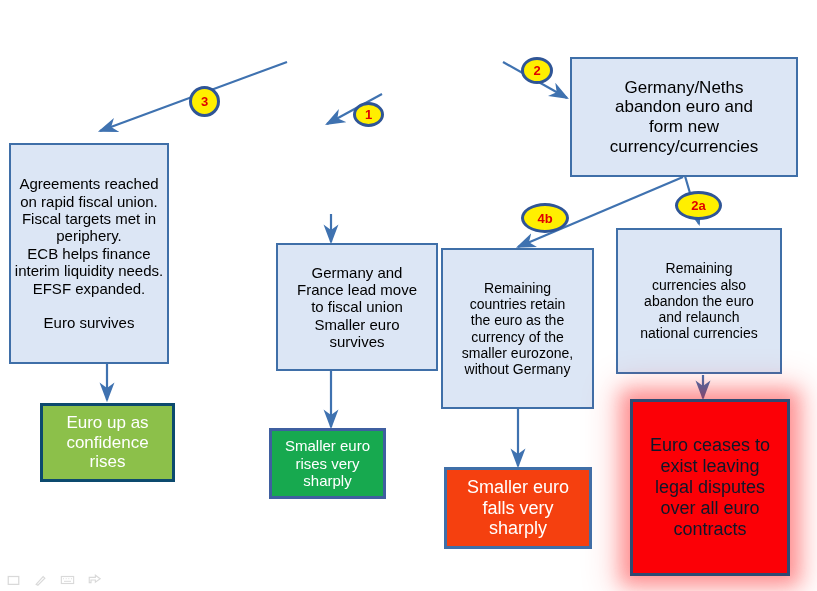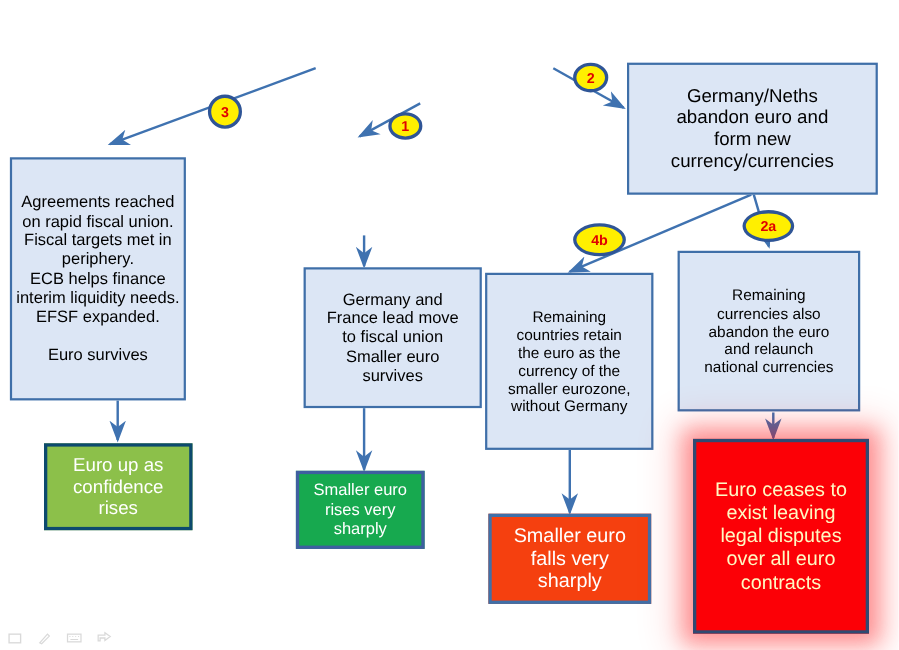--- a/index.html
+++ b/index.html
@@ -59,21 +59,21 @@
     color: #ffffff;
   }
   .node.orange {
     background: #f5400f;
     border: 3px solid #3f6fa8;
     color: #ffffff;
   }
   .node.red {
     background: #fc0006;
     border: 3px solid #2f4a72;
-    color: #fef9c3;
+    color: #0f172a;
     box-shadow: 0 0 18px 9px rgba(252,0,6,0.34),
                 0 0 34px 16px rgba(252,0,6,0.16);
   }
   .badge {
     position: absolute;
     box-sizing: border-box;
     background: #ffef00;
     border: 3px solid #2f5596;
     border-radius: 50%;
     color: #e00000;

